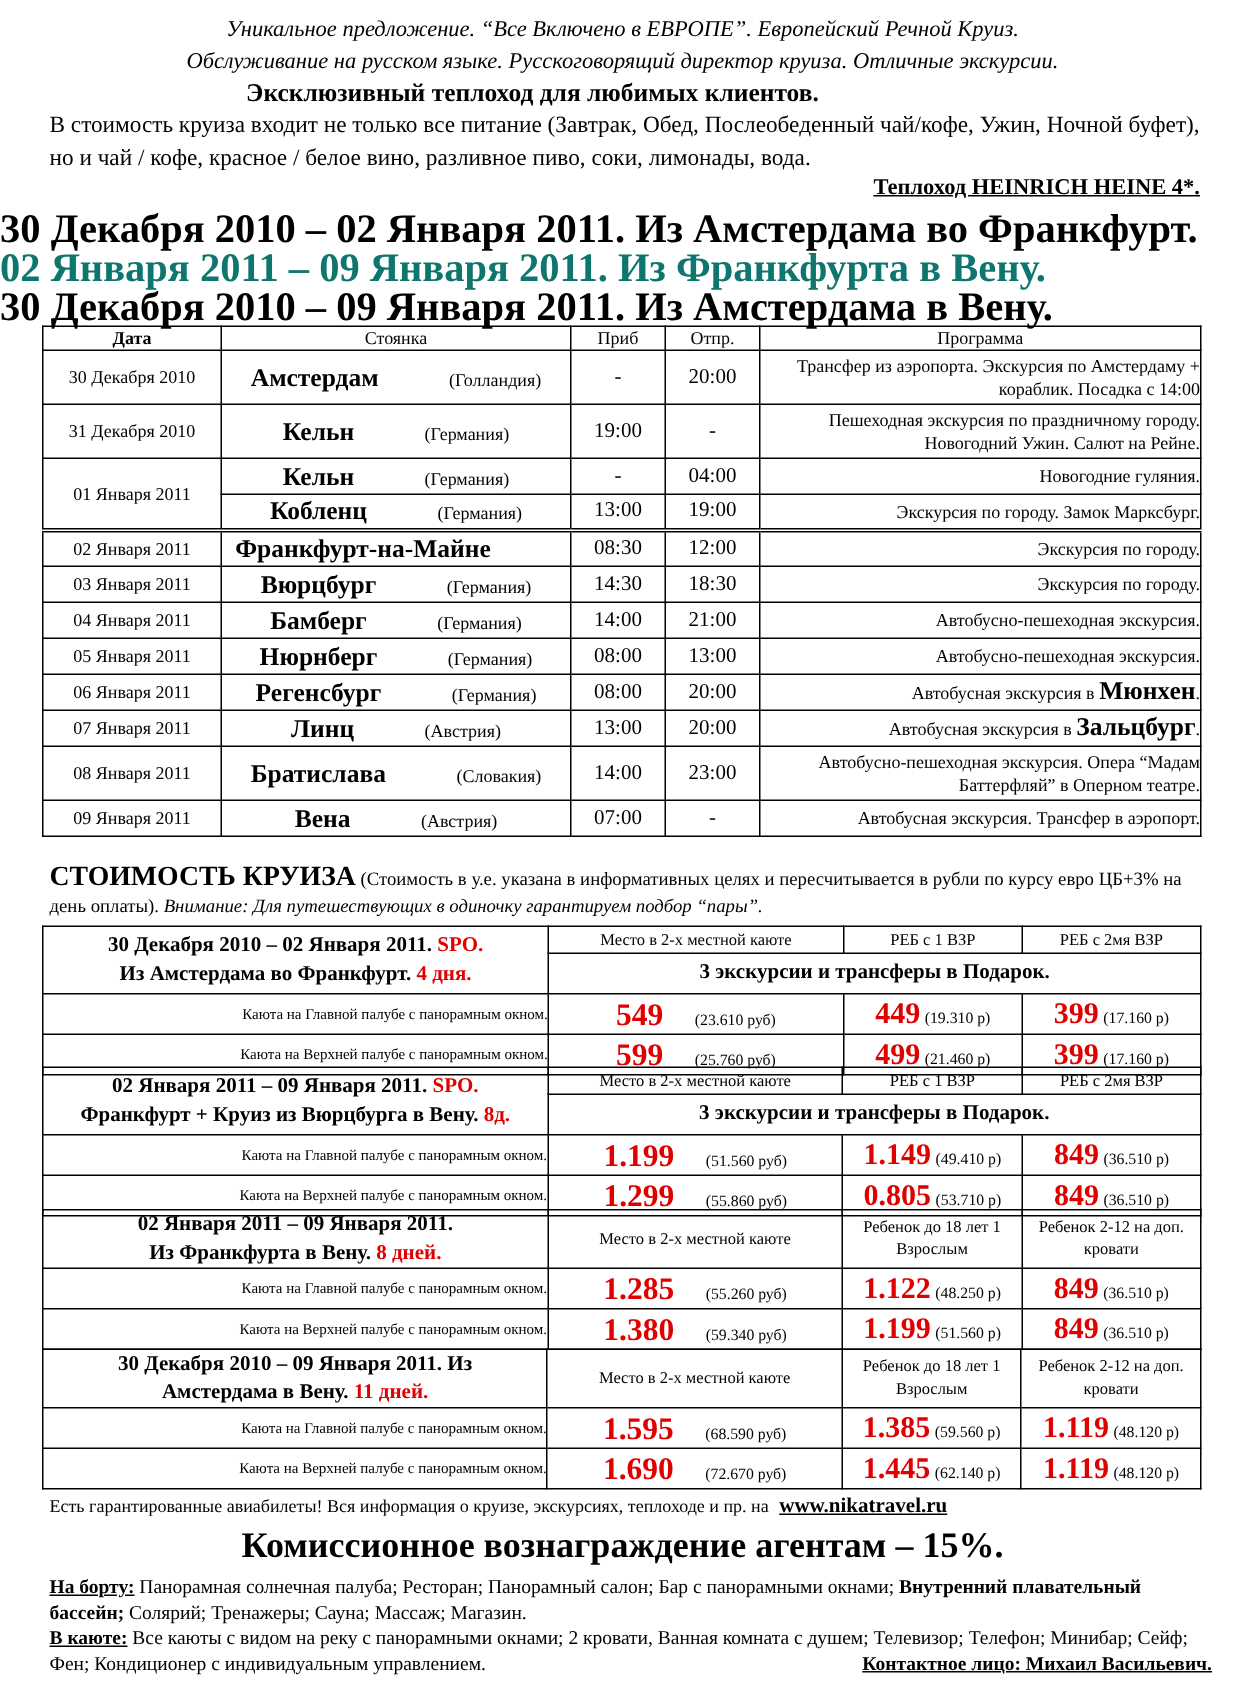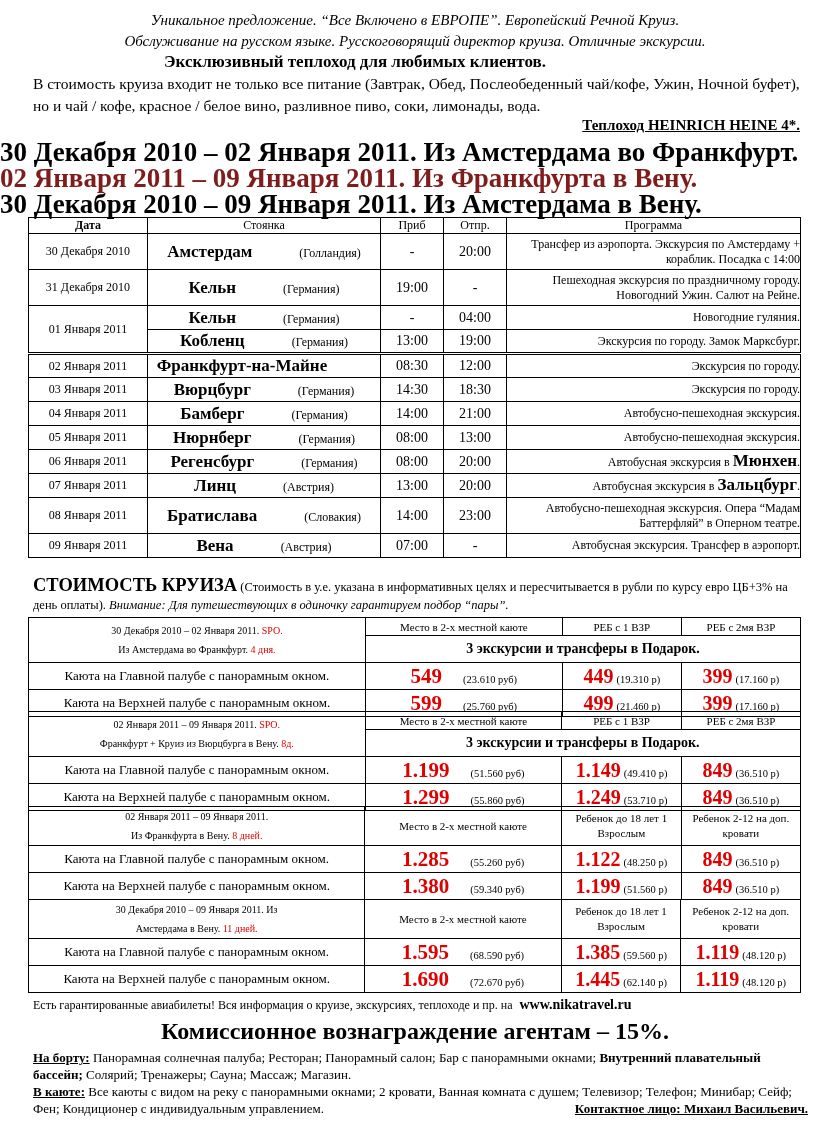--- a/index.html
+++ b/index.html
@@ -8,21 +8,21 @@
 
   .intro-italic { position: absolute; left: 0; width: 830px; text-align: center; font-style: italic; font-size: 15px; line-height: 20px; }
   .l1 { top: 10px; }
   .l2 { top: 31px; }
   .exclusive { position: absolute; top: 52px; left: 0; width: 710px; text-align: center; font-weight: bold; font-size: 17px; }
   .included { position: absolute; top: 73px; left: 33px; width: 770px; font-size: 15.5px; line-height: 22px; }
   .ship { position: absolute; top: 117px; right: 30px; font-weight: bold; font-size: 15px; text-decoration: underline; }
 
   .route { position: absolute; left: 0; width: 830px; text-align: left; font-weight: bold; font-size: 27px; line-height: 24px; }
   .r1 { top: 140px; }
-  .r2 { top: 166px; color: #7f1d1d; }
+  .r2 { top: 166px; color: #0f766e; }
   .r3 { top: 192px; }
 
   table { border-collapse: collapse; position: absolute; }
   td, th { border: 1px solid #000; }
 
   
   #itin { left: 28px; top: 217px; width: 773px; font-size: 12px; }
   #itin th { font-weight: bold; font-size: 12px; height: 16px; font-weight: normal; margin-top: 45px; }
   #itin th.b { font-weight: bold; }
   #itin td { height: 24px; text-align: center; }
@@ -35,38 +35,38 @@
   #itin td.prog .hl { font-weight: bold; font-size: 17px; }
   #itin tr.tall td { height: 36px; }
   #itin tr.sep td { border-top: 3px double #000; }
 
   .cost-title { position: absolute; top: 576px; left: 33px; width: 770px; font-size: 12.5px; line-height: 18px; }
   .cost-title .big { font-weight: bold; font-size: 18.5px; }
   .cost-title i { font-style: italic; }
 
   .price { left: 28px; width: 773px; font-size: 12px; }
   .price td { text-align: center; height: 27px; }
-  .price td.ttl { width: 352px; font-weight: normal; font-size: 10px; line-height: 19px; }
+  .price td.ttl { width: 352px; font-weight: bold; font-size: 14px; line-height: 19px; }
   .price td.ttl .red { color: #e00000; }
   .price td.h1 { width: 205px; font-size: 11px; height: 18px; }
   .price td.h2, .price td.h3 { width: 124px; font-size: 11px; height: 18px; }
   .price td.h4 { font-size: 11px; line-height: 15px; }
   .price td.gift { font-weight: bold; font-size: 14px; }
-  .price td.cab { font-size: 13px; }
+  .price td.cab { font-size: 10px; text-align: right; }
   .price .amt { color: #e00000; font-weight: bold; font-size: 20px; }
   .price .amt.big { font-size: 21px; }
   .price .rub { font-size: 10.5px; }
   .price .rub-wide { margin-left: 18px; }
   #p1 { top: 617px; }
   #p2 { top: 711px; }
   #p3 { top: 806px; }
   #p4 { top: 899px; }
 
   .avia { position: absolute; top: 997px; left: 33px; font-size: 12px; }
-  .avia a { font-weight: bold; font-size: 14px; color: #000; margin-left: 4px; }
+  .avia a { font-weight: bold; font-size: 14px; color: #000; text-decoration: underline; margin-left: 4px; }
   .commission { position: absolute; top: 1018px; left: 0; width: 830px; text-align: center; font-weight: bold; font-size: 24px; }
   .onboard { position: absolute; top: 1049px; left: 33px; width: 775px; font-size: 13px; line-height: 17px; }
   .onboard .lbl { font-weight: bold; text-decoration: underline; }
   .onboard b { font-weight: bold; }
   .contact { float: right; font-weight: bold; text-decoration: underline; }
 </style>
 </head>
 <body>
 
 <div class="intro-italic l1">Уникальное предложение.   “Все Включено в ЕВРОПЕ”.   Европейский Речной Круиз.</div>
@@ -218,21 +218,21 @@
       </tr>
       <tr>
         <td class="cab">Каюта на Главной палубе с панорамным окном.</td>
         <td><span class="amt big">1.199</span> <span class="rub rub-wide">(51.560 руб)</span></td>
         <td><span class="amt">1.149</span> <span class="rub">(49.410 р)</span></td>
         <td><span class="amt">849</span> <span class="rub">(36.510 р)</span></td>
       </tr>
       <tr>
         <td class="cab">Каюта на Верхней палубе с панорамным окном.</td>
         <td><span class="amt big">1.299</span> <span class="rub rub-wide">(55.860 руб)</span></td>
-        <td><span class="amt">1.249</span> <span class="rub">(53.710 р)</span></td>
+        <td><span class="amt">0.805</span> <span class="rub">(53.710 р)</span></td>
         <td><span class="amt">849</span> <span class="rub">(36.510 р)</span></td>
       </tr>
     </tbody>
   </table>
 <table class="price" id="p3">
     <tbody>
       <tr>
         <td class="ttl" rowspan="2"><span>02 Января 2011 – 09 Января 2011.</span><span class="red"></span><br><span>Из Франкфурта в Вену. </span><span class="red">8 дней.</span></td>
         <td class="h1 h4" rowspan="2">Место в 2-х местной каюте</td>
         <td class="h2 h4" rowspan="2">Ребенок до 18 лет 1 Взрослым</td>

